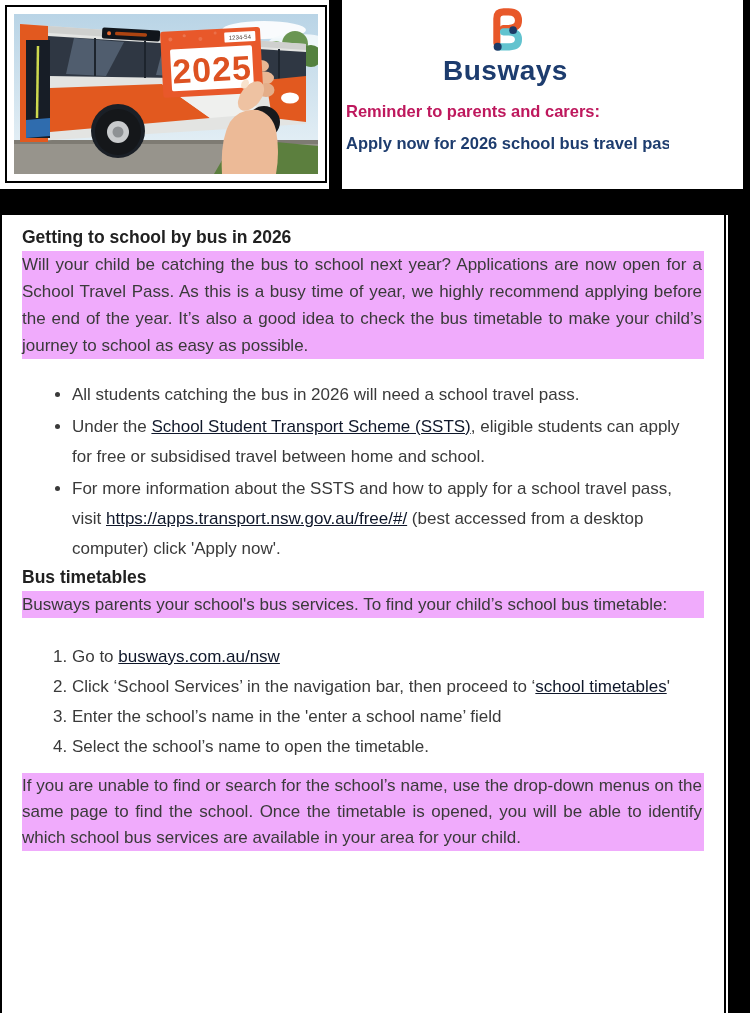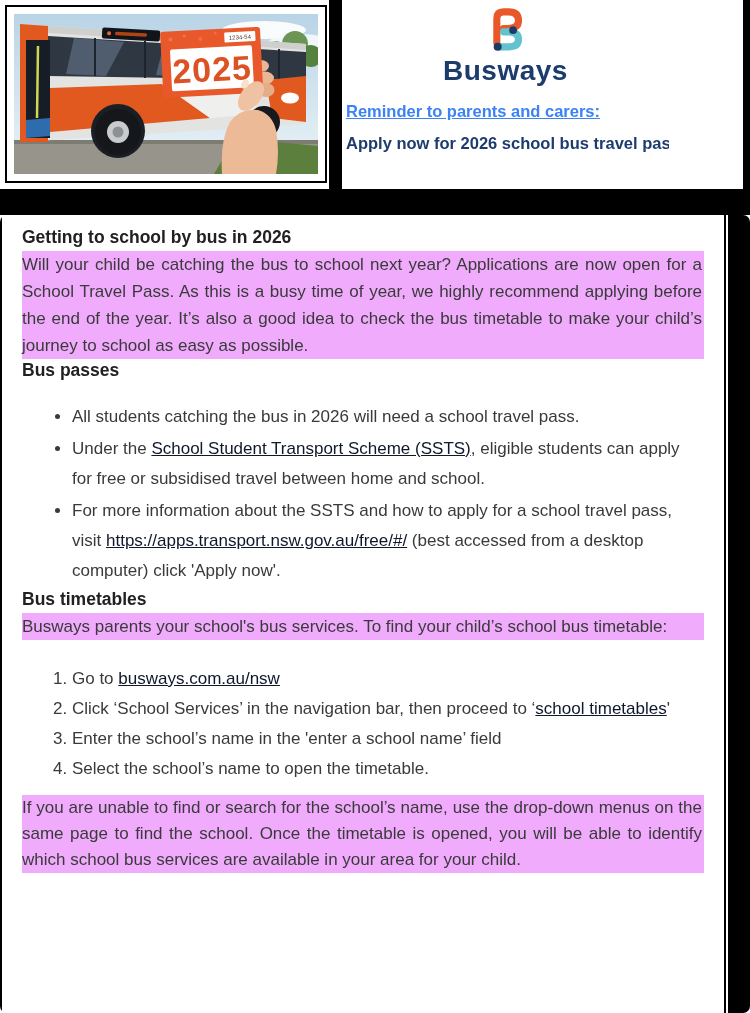--- a/index.html
+++ b/index.html
@@ -15,26 +15,26 @@
   .photo-card svg { display:block; }
   .cell-gap  { position:absolute; left:329px; top:0; width:13px; height:189px; background:#000; }
   .right-edge{ position:absolute; left:743px; top:0; width:7px;  height:189px; background:#000; }
   .brand {
     position:absolute; left:342px; top:0; width:327px; height:189px;
     background:#fff; overflow:hidden;
   }
   .logo-wrap { text-align:center; padding-top:6px; line-height:0; }
   .wordmark  { text-align:center; font-size:28px; font-weight:bold; color:#1d3c6e;
                letter-spacing:0.5px; margin-top:0; line-height:30px; }
-  .reminder  { margin:16px 0 0 4px; color:#3b82f6; font-weight:bold; font-size:16.5px; white-space:nowrap;text-decoration:underline; }
+  .reminder  { margin:16px 0 0 4px; color:#be185d; font-weight:bold; font-size:16.5px; white-space:nowrap; }
   .headline  { margin:13px 0 0 4px; color:#1d3c6e; font-weight:bold; font-size:16.5px; white-space:nowrap;text-align:right; }
   .band { position:absolute; left:0; top:189px; width:750px; height:26px; background:#000; }
 
   
-  .content-outer { position:absolute; left:0; top:215px; width:750px; height:798px; background:#000;border-radius:7px; }
+  .content-outer { position:absolute; left:0; top:215px; width:750px; height:798px; background:#000; }
   .white-sliver  { position:absolute; left:726px; top:0; width:2px; height:798px; background:#fff; }
   .content {
     position:absolute; left:2px; top:0; width:722px; height:798px;
     background:#fff; box-sizing:border-box; padding:11px 20px 0 20px;
     font-size:17px; color:#3a3a3a; overflow:hidden;
   }
   h3.sec { font-size:17.5px; font-weight:bold; color:#212121; margin:0; line-height:22px; }
   .mt1 { margin-top:2px; }
   .mt2 { margin-top:46px; }
   .mt3 { margin-top:15px; }
@@ -145,21 +145,20 @@
   </div>
 
   <div class="band"></div>
 
   <div class="content-outer">
     <div class="content">
 
       <h3 class="sec mt1">Getting to school by bus in 2026</h3>
       <p class="justified">Will your child be catching the bus to school next year? Applications are now open for a School Travel Pass.  As this is a busy time of year, we highly recommend applying before the end of the year. It’s also a good idea to check the bus timetable to make your child’s journey to school as easy as possible.</p>
 
-      <h3 class="sec mt2">Bus passes</h3>
       <ul class="blist">
         <li><span>All students catching the bus in 2026 will need a school travel pass.</span><a class="lnk"></a><span></span></li>
         <li><span>Under the </span><a class="lnk">School Student Transport Scheme (SSTS)</a><span>, eligible students can apply for free or subsidised travel between home and school.</span></li>
         <li><span>For more information about the SSTS and how to apply for a school travel pass, visit </span><a class="lnk">https://apps.transport.nsw.gov.au/free/#/</a><span> (best accessed from a desktop computer) click 'Apply now'.</span></li>
       </ul>
 
       <h3 class="sec mt3">Bus timetables</h3>
       <p class="justified">Busways parents your school's bus services. To find your child’s school bus timetable:</p>
 
       <ol class="slist">

